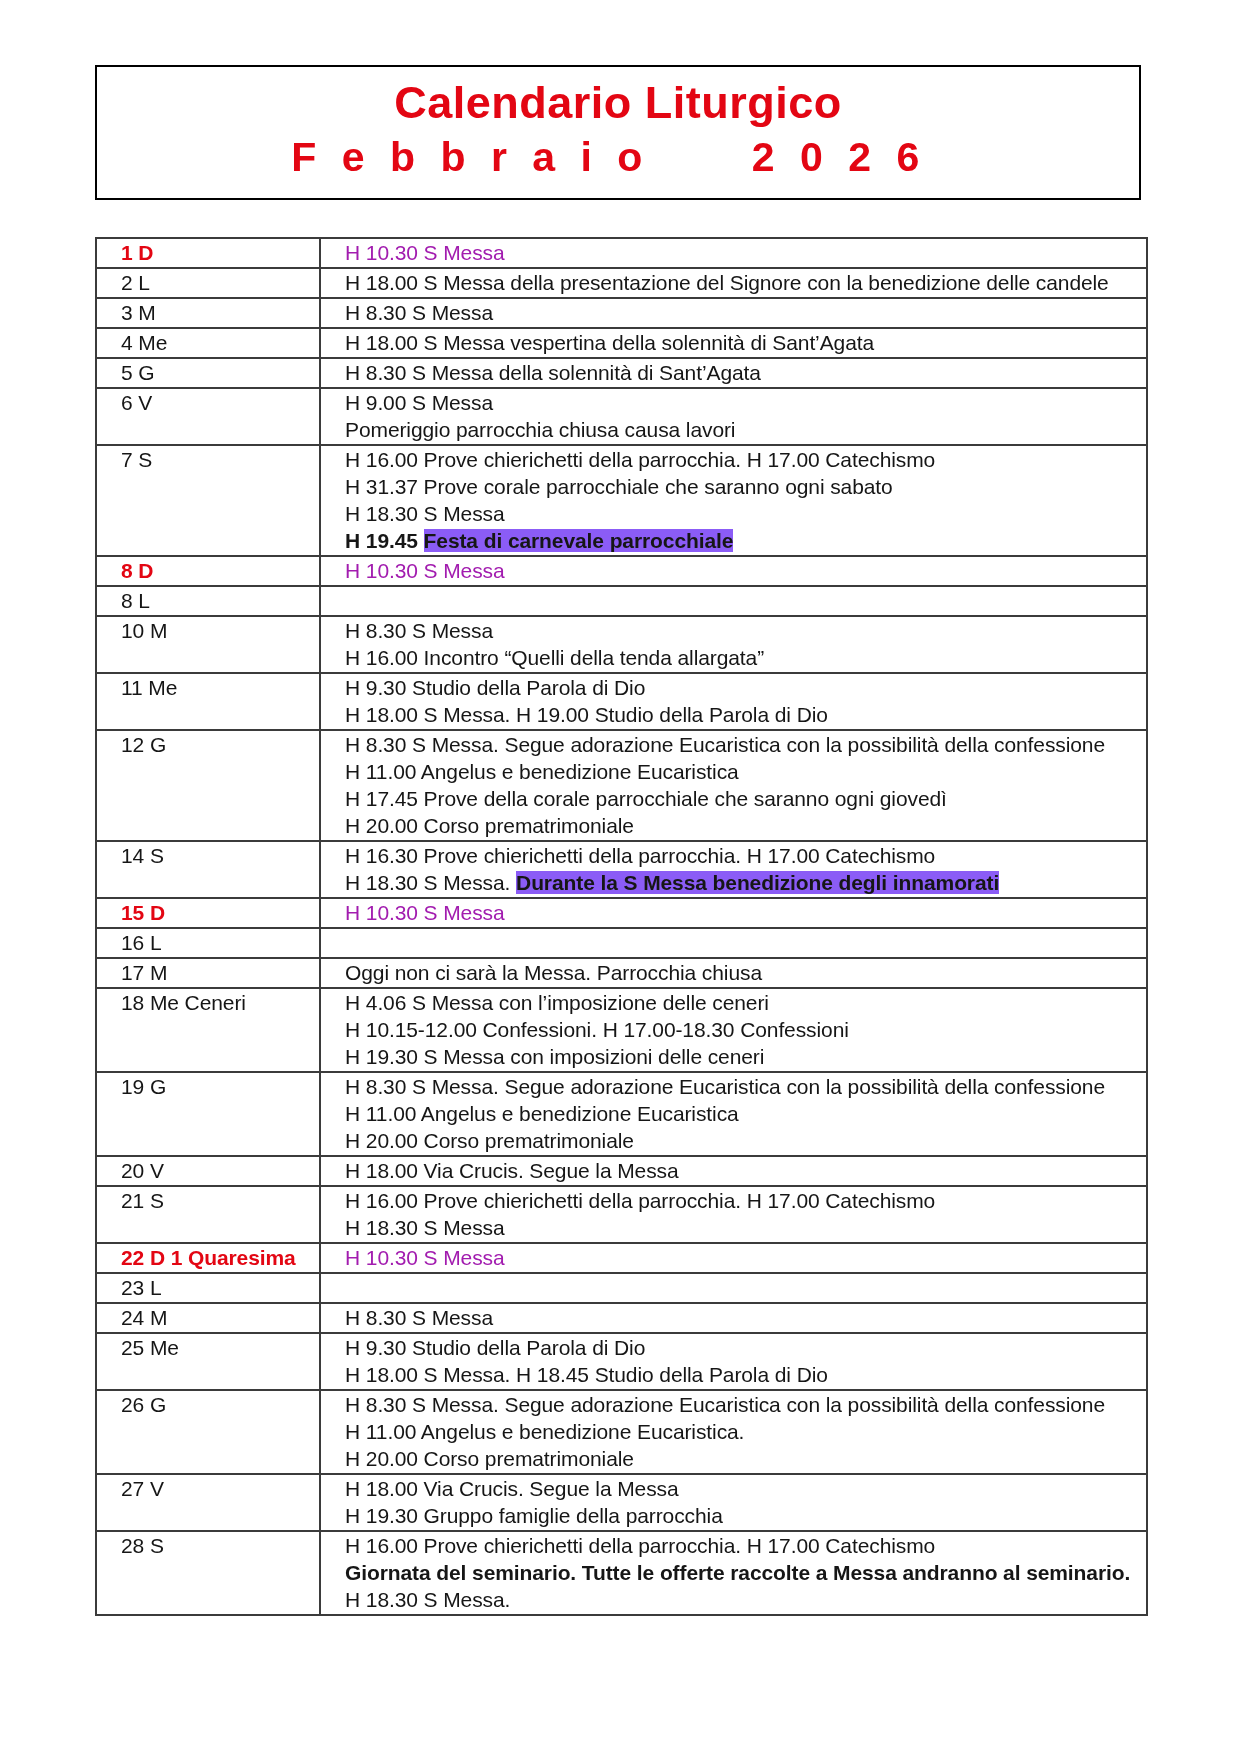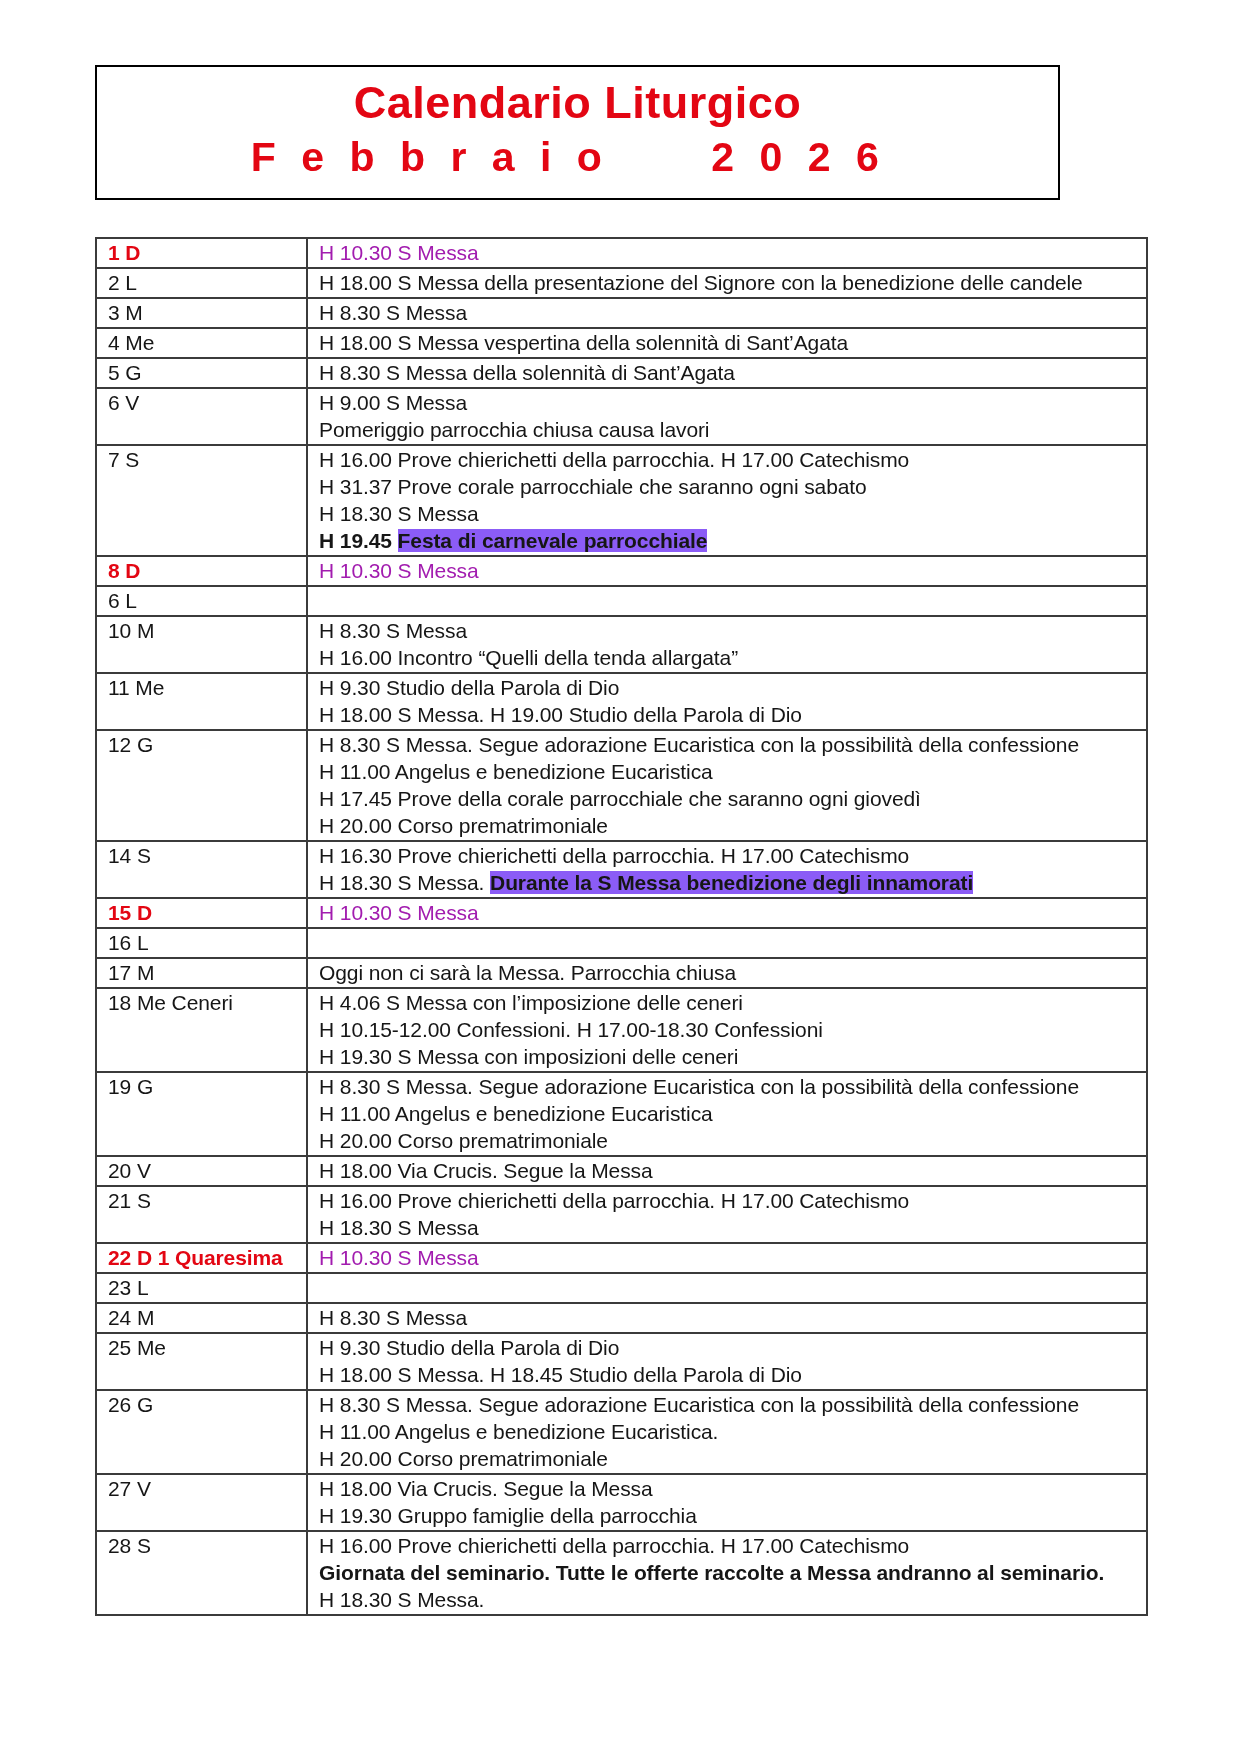--- a/index.html
+++ b/index.html
@@ -13,21 +13,21 @@
     height: 1755px;
     background: #ffffff;
     font-family: "Liberation Sans", "DejaVu Sans", sans-serif;
     color: #161616;
     overflow: hidden;
   }
   .title-box {
     position: absolute;
     left: 95px;
     top: 65px;
-    width: 965px;
+    width: 1046px;
     height: 135px;
     border: 2px solid #000000;
     box-sizing: border-box;
     text-align: center;
   }
   .title-main {
     margin-top: 13px;
     font-size: 45px;
     font-weight: bold;
     color: #e30613;
@@ -50,21 +50,21 @@
     top: 237px;
     width: 1053px;
     border-collapse: collapse;
     table-layout: fixed;
   }
   table.calendar td {
     border: 2px solid #3b3b3b;
     vertical-align: top;
     font-size: 21px;
     line-height: 27px;
-    padding: 0 8px 1px 11px;
+    padding: 0 8px 1px 24px;
     letter-spacing: -0.1px;
     overflow: hidden;
   }
   td.date-cell {
     width: 190px;
   }
   td.date-cell.red {
     color: #e30613;
     font-weight: bold;
   }
@@ -135,21 +135,21 @@
             <div class="event-line"><span class="b">H 19.45 </span><span class="b hl">Festa di carnevale parrocchiale</span></div>
           </td>
         </tr>
         <tr>
           <td class="date-cell red">8 D</td>
           <td class="events-cell red">
             <div class="event-line"><span>H 10.30 S Messa</span></div>
           </td>
         </tr>
         <tr>
-          <td class="date-cell">6 L</td>
+          <td class="date-cell">8 L</td>
           <td class="events-cell"></td>
         </tr>
         <tr>
           <td class="date-cell">10 M</td>
           <td class="events-cell">
             <div class="event-line"><span>H 8.30 S Messa</span></div>
             <div class="event-line"><span>H 16.00 Incontro “Quelli della tenda allargata”</span></div>
           </td>
         </tr>
         <tr>

